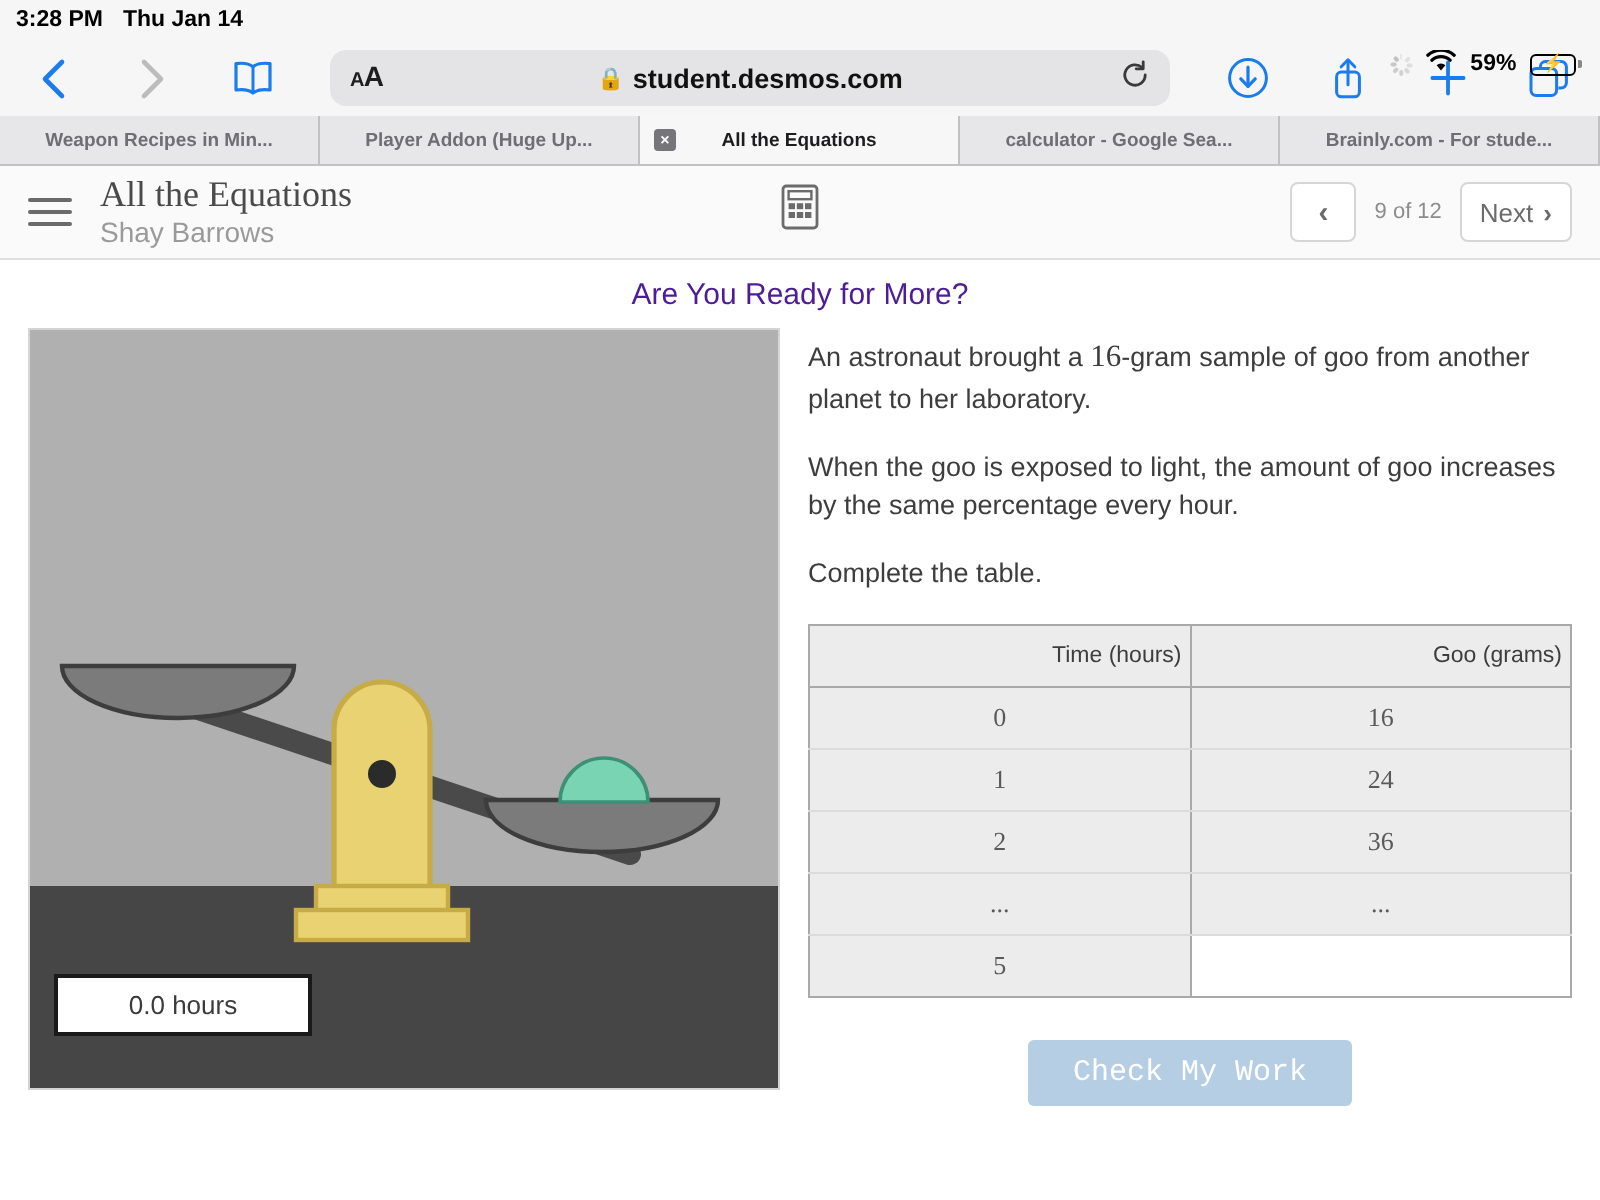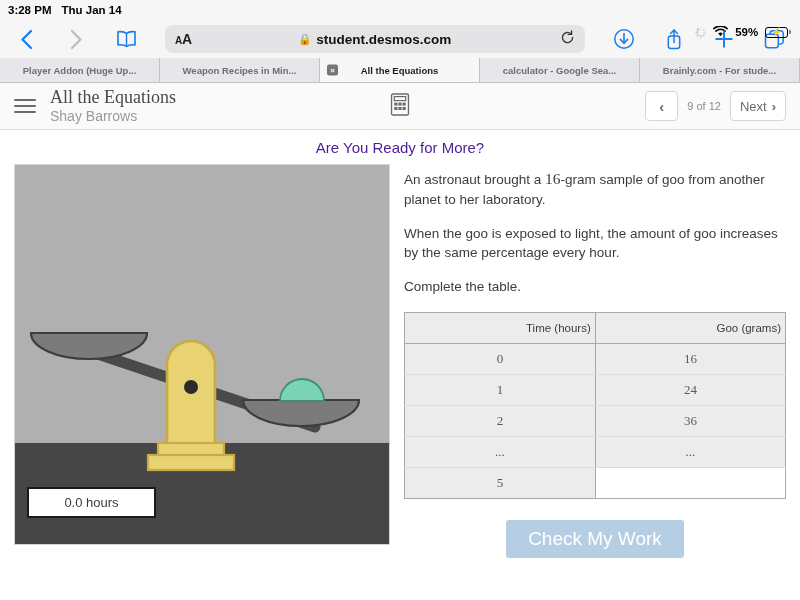--- a/index.html
+++ b/index.html
@@ -128,21 +128,21 @@
     background: #ececec; font-family: "Liberation Serif", serif;
     font-size: 13px; color: #5a5a5a; text-align: center; height: 31px;
     border-bottom: 1px solid #dcdcdc; border-right: 1px solid #a9a9a9;
   }
   table.goo tr:last-child td { border-bottom: none; }
   table.goo td.input-cell { background: #ffffff; border-left: 1px solid #a9a9a9;}
 
   .check-wrap { display: flex; justify-content: center; margin-top: 21px; }
   .check-btn {
     background: #b5cee4; color: #fff; border: none; border-radius: 3px;
-    font-size: 19px; padding: 8px 22px; font-family: Liberation Sans, sans-serif;
+    font-size: 15px; padding: 8px 22px; font-family: Liberation Mono, monospace;
   }
 </style>
 </head>
 <body>
 
 <div id="page">
 
   <div class="statusbar">
     <div class="sb-left">
       <span>3:28 PM</span>
@@ -230,24 +230,24 @@
     <div class="tb-btn">
       <svg width="21" height="21" viewBox="0 0 21 21">
         <rect x="1.5" y="5.2" width="12.8" height="13.5" rx="2.6" stroke="#1a7ced" stroke-width="1.5" fill="none"></rect>
         <path d="M6.2 5 L6.2 4.4 a2.6 2.6 0 0 1 2.6 -2.6 L16.6 1.8 a2.6 2.6 0 0 1 2.6 2.6 L19.2 12.4 a2.6 2.6 0 0 1 -2.6 2.6 L15.2 15" stroke="#1a7ced" stroke-width="1.5" fill="none" stroke-linejoin="round"></path>
       </svg>
     </div>
   </div>
 
   <div class="tabbar" id="tabbar">
       <div class="tab">
+        <span>Weapon Recipes in Min...</span>
+      </div>
+      <div class="tab">
         <span>Player Addon (Huge Up...</span>
-      </div>
-      <div class="tab">
-        <span>Weapon Recipes in Min...</span>
       </div>
       <div class="tab active">
         <span class="tab-close">×</span>
         <span>All the Equations</span>
       </div>
       <div class="tab">
         <span>calculator - Google Sea...</span>
       </div>
       <div class="tab">
         <span>Brainly.com - For stude...</span>

